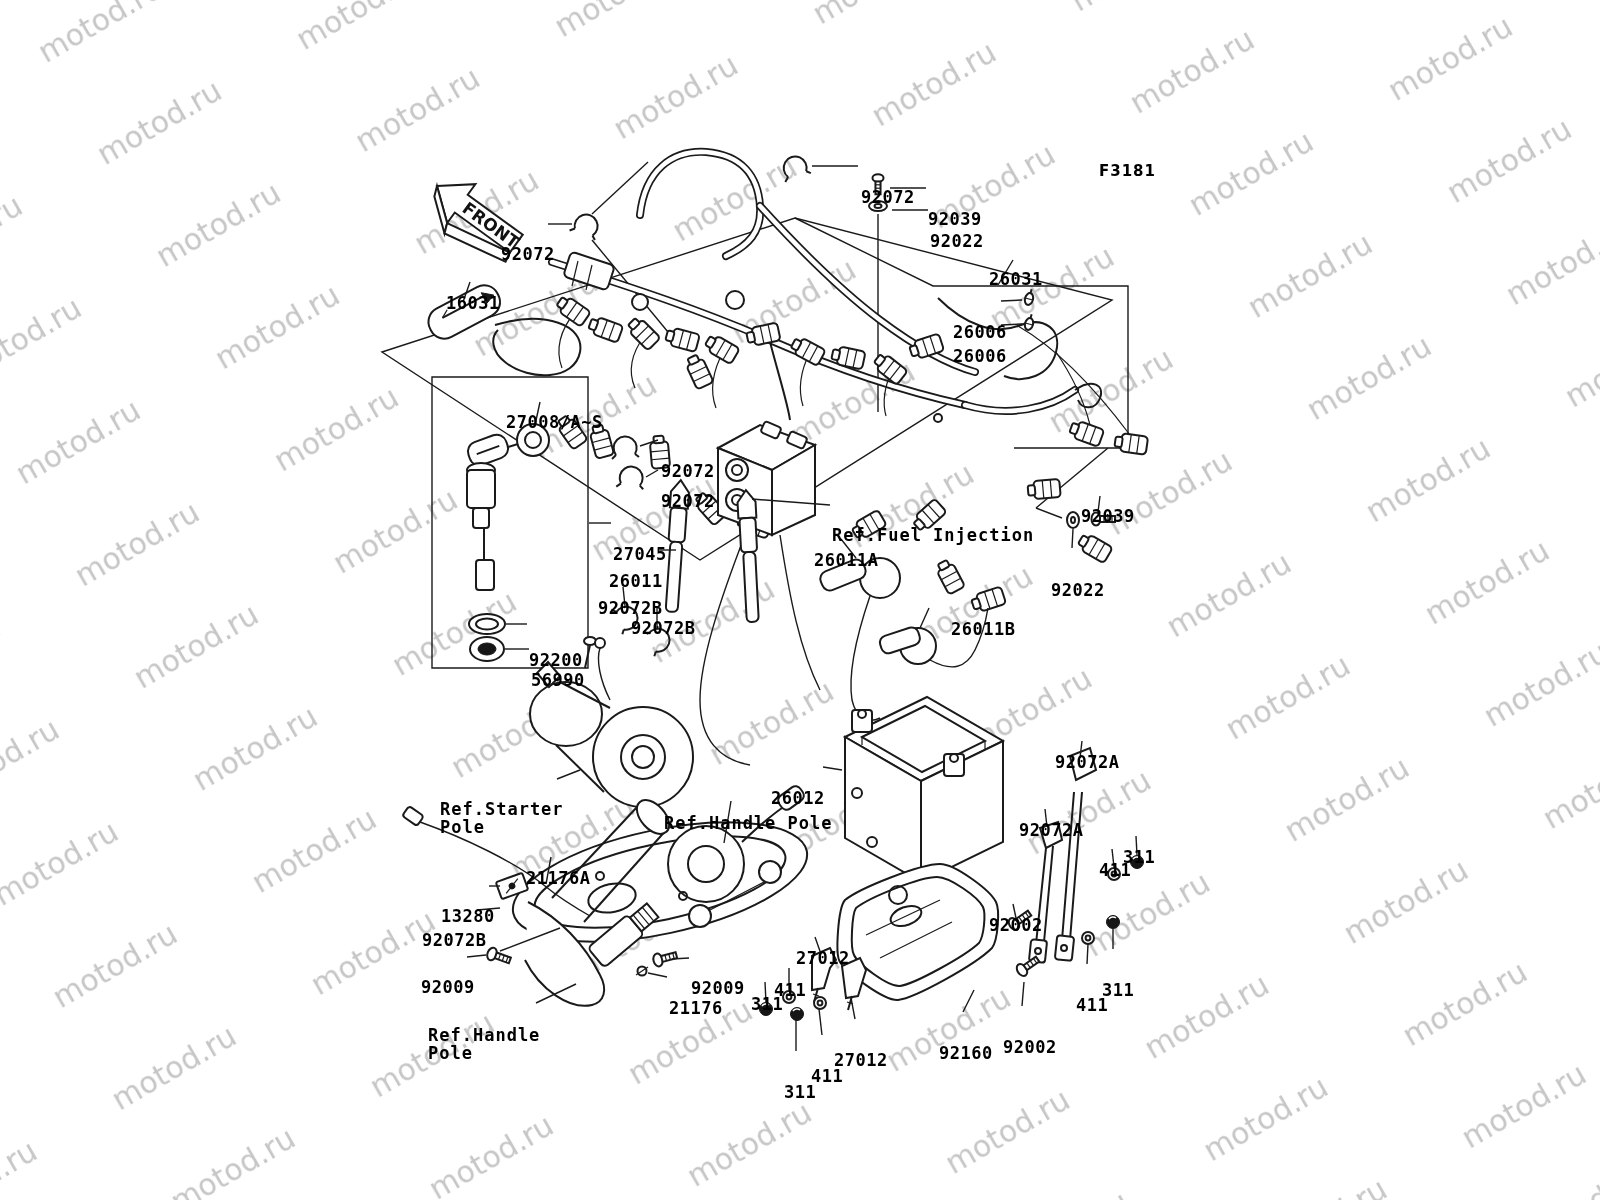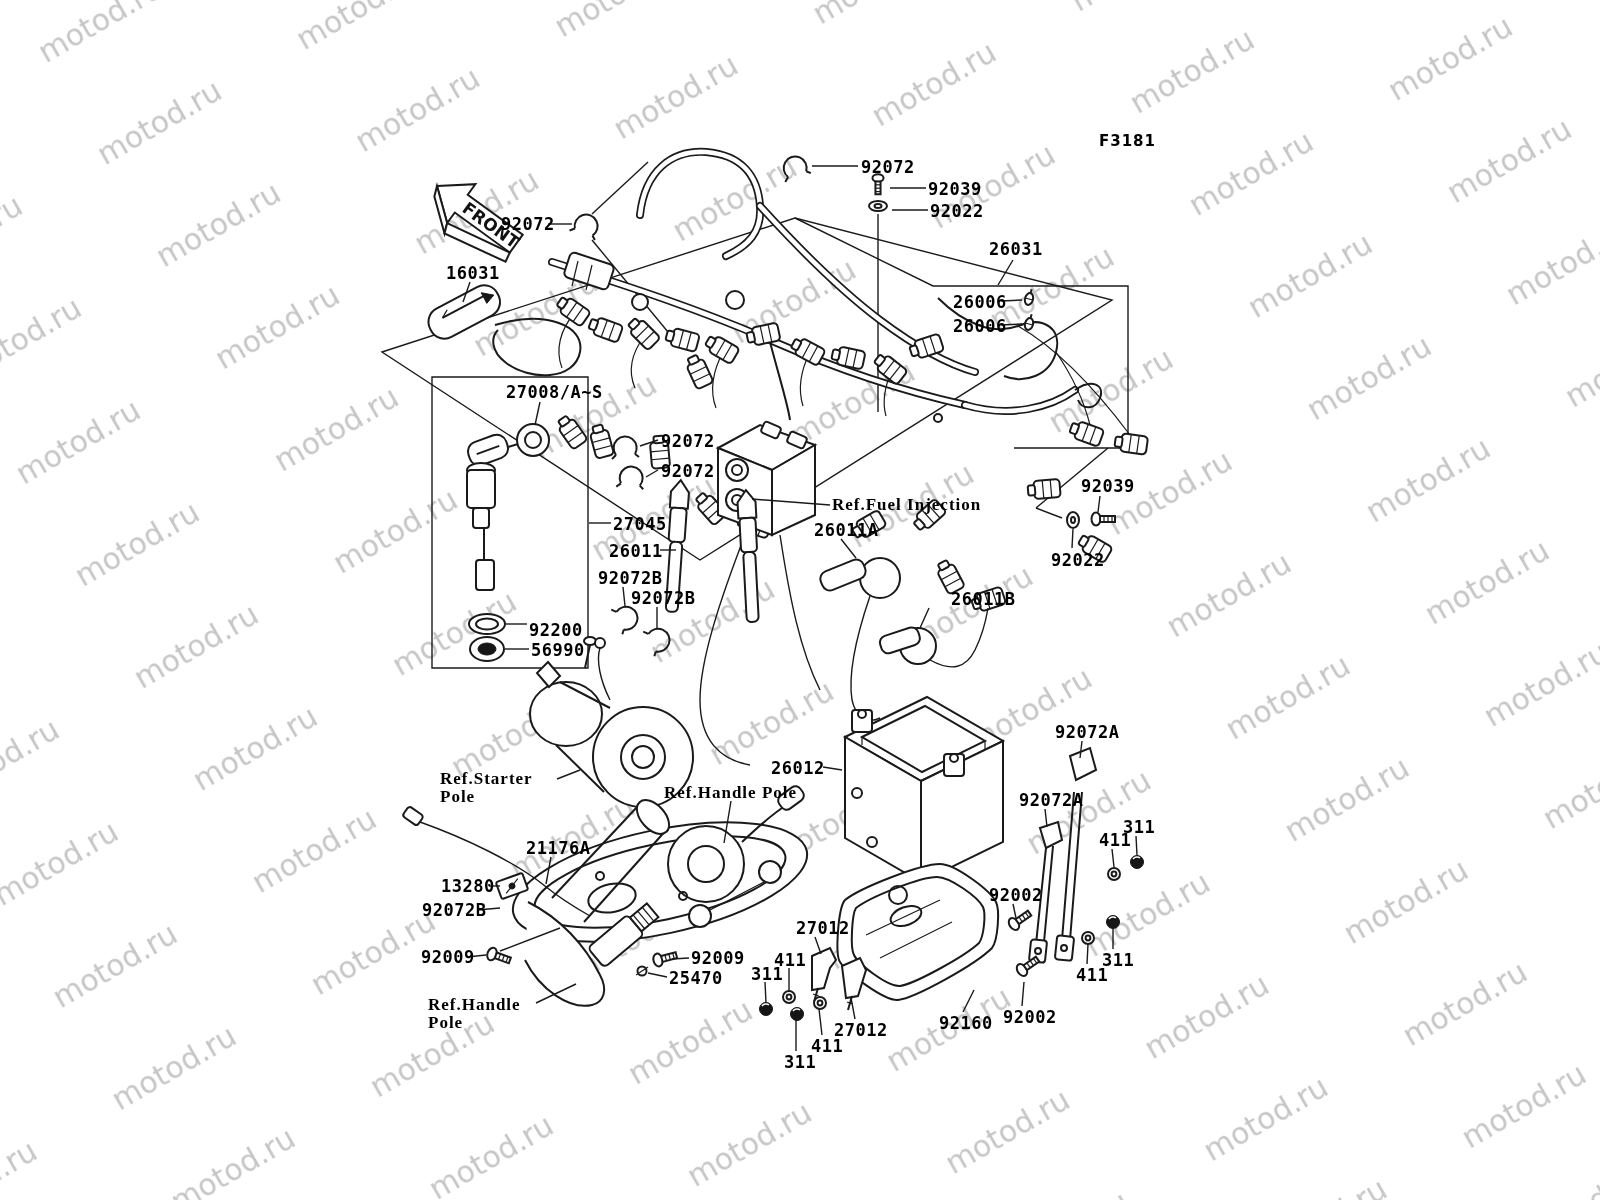--- a/index.html
+++ b/index.html
@@ -1,22 +1,22 @@
 <!DOCTYPE html>
 <html><head>
 <meta charset="utf-8">
 <style>
   html,body{margin:0;padding:0;background:#fff;}
   .stage{position:relative;width:1600px;height:1200px;background:#ffffff;overflow:hidden;
          font-family:"DejaVu Sans",sans-serif;}
   .stage svg{position:absolute;left:0;top:0;}
   .lbl{position:absolute;font-family:"DejaVu Sans Mono","Liberation Mono",monospace;
        font-weight:bold;font-size:17px;color:#000;white-space:nowrap;line-height:1.08;
-       letter-spacing:0.5px;}
-  .ref{letter-spacing:1px;font-family:Liberation Serif, serif;}
+       letter-spacing:0.5px;margin-top:30px;}
+  .ref{letter-spacing:1px;}
   .two{text-align:left;}
   .fcode{font-family:"DejaVu Sans",sans-serif;font-size:15px;letter-spacing:1px;}
   line,path,rect,circle,ellipse,polygon,polyline{vector-effect:non-scaling-stroke;}
   .ln{stroke:#1a1a1a;stroke-width:1.4;fill:none;}
   .ol{stroke:#1a1a1a;stroke-width:2;fill:none;}
   .wh{stroke:#1a1a1a;stroke-width:2;fill:#ffffff;}
   .thin{stroke:#1a1a1a;stroke-width:1.2;fill:none;}
   .tube{stroke:#1a1a1a;stroke-width:8;fill:none;stroke-linecap:round;}
   .tubeIn{stroke:#ffffff;stroke-width:4.6;fill:none;stroke-linecap:round;}
   .blk{fill:#161616;stroke:#161616;}
@@ -408,21 +408,21 @@
 <div class="lbl" style="left:771px;top:759px">26012</div>
 <div class="lbl" style="left:1055px;top:723px">92072A</div>
 <div class="lbl" style="left:1019px;top:791px">92072A</div>
 <div class="lbl" style="left:1123px;top:818px">311</div>
 <div class="lbl" style="left:1099px;top:831px">411</div>
 <div class="lbl" style="left:526px;top:839px">21176A</div>
 <div class="lbl" style="left:441px;top:877px">13280</div>
 <div class="lbl" style="left:422px;top:901px">92072B</div>
 <div class="lbl" style="left:421px;top:948px">92009</div>
 <div class="lbl" style="left:691px;top:949px">92009</div>
-<div class="lbl" style="left:669px;top:969px">25470</div>
+<div class="lbl" style="left:669px;top:969px">21176</div>
 <div class="lbl" style="left:796px;top:919px">27012</div>
 <div class="lbl" style="left:774px;top:951px">411</div>
 <div class="lbl" style="left:751px;top:965px">311</div>
 <div class="lbl" style="left:834px;top:1021px">27012</div>
 <div class="lbl" style="left:811px;top:1037px">411</div>
 <div class="lbl" style="left:784px;top:1053px">311</div>
 <div class="lbl" style="left:989px;top:886px">92002</div>
 <div class="lbl" style="left:1003px;top:1008px">92002</div>
 <div class="lbl" style="left:939px;top:1014px">92160</div>
 <div class="lbl" style="left:1102px;top:951px">311</div>

